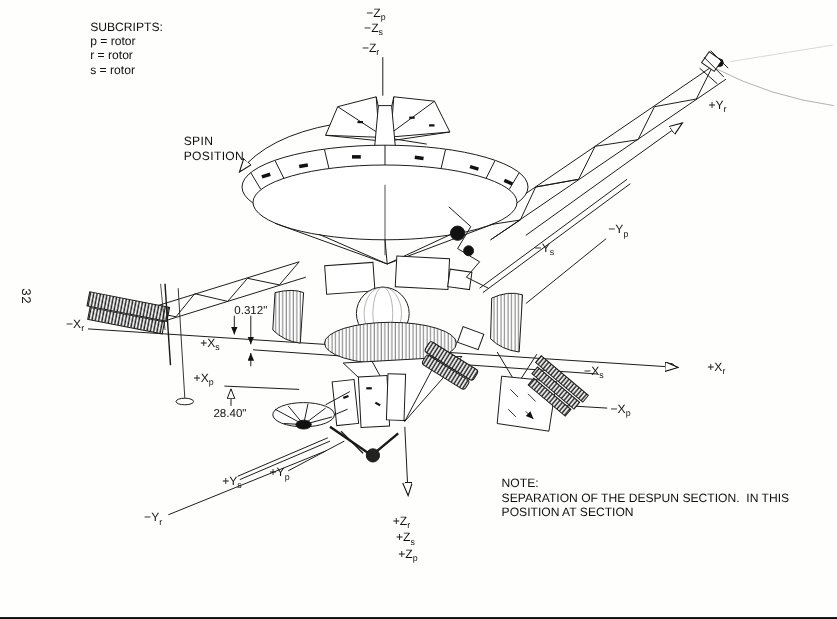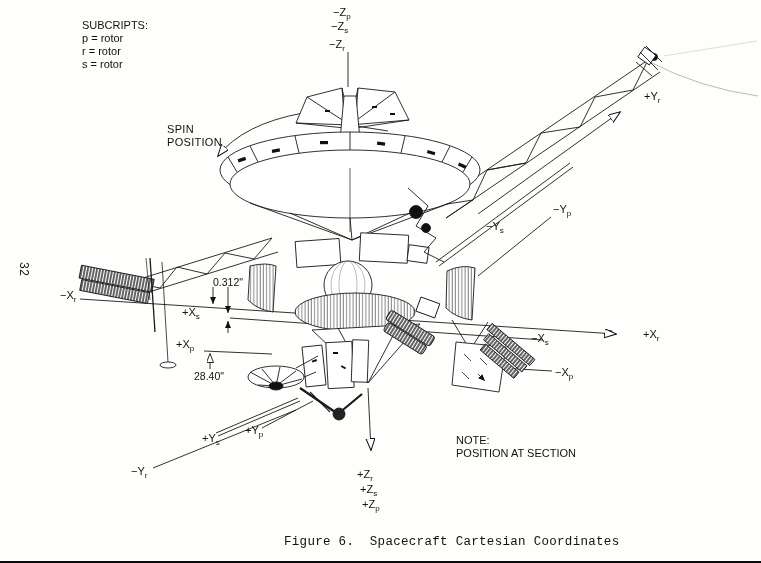--- a/index.html
+++ b/index.html
@@ -214,19 +214,19 @@
   <div class="lbl" style="left:131px;top:465px"><span>−Y</span><sub>r</sub></div>
   <div class="lbl" style="left:357px;top:468px"><span>+Z</span><sub>r</sub></div>
   <div class="lbl" style="left:360px;top:483px"><span>+Z</span><sub>s</sub></div>
   <div class="lbl" style="left:362px;top:498px"><span>+Z</span><sub>p</sub></div>
 
   <div class="lbl small" style="left:213px;top:276px">0.312"</div>
   <div class="lbl small" style="left:194px;top:370px">28.40"</div>
 
   <div id="note">
     <div class="underline">NOTE:</div>
+    <div>SEPARATION OF THE DESPUN SECTION.  IN THIS</div>
     <div>POSITION AT SECTION</div>
   </div>
 
-  <div id="caption">Figure 6.  Spacecraft Cartesian Coordinates</div>
 
   <div id="bottom-edge"></div>
 </div>
 
 </body></html>

